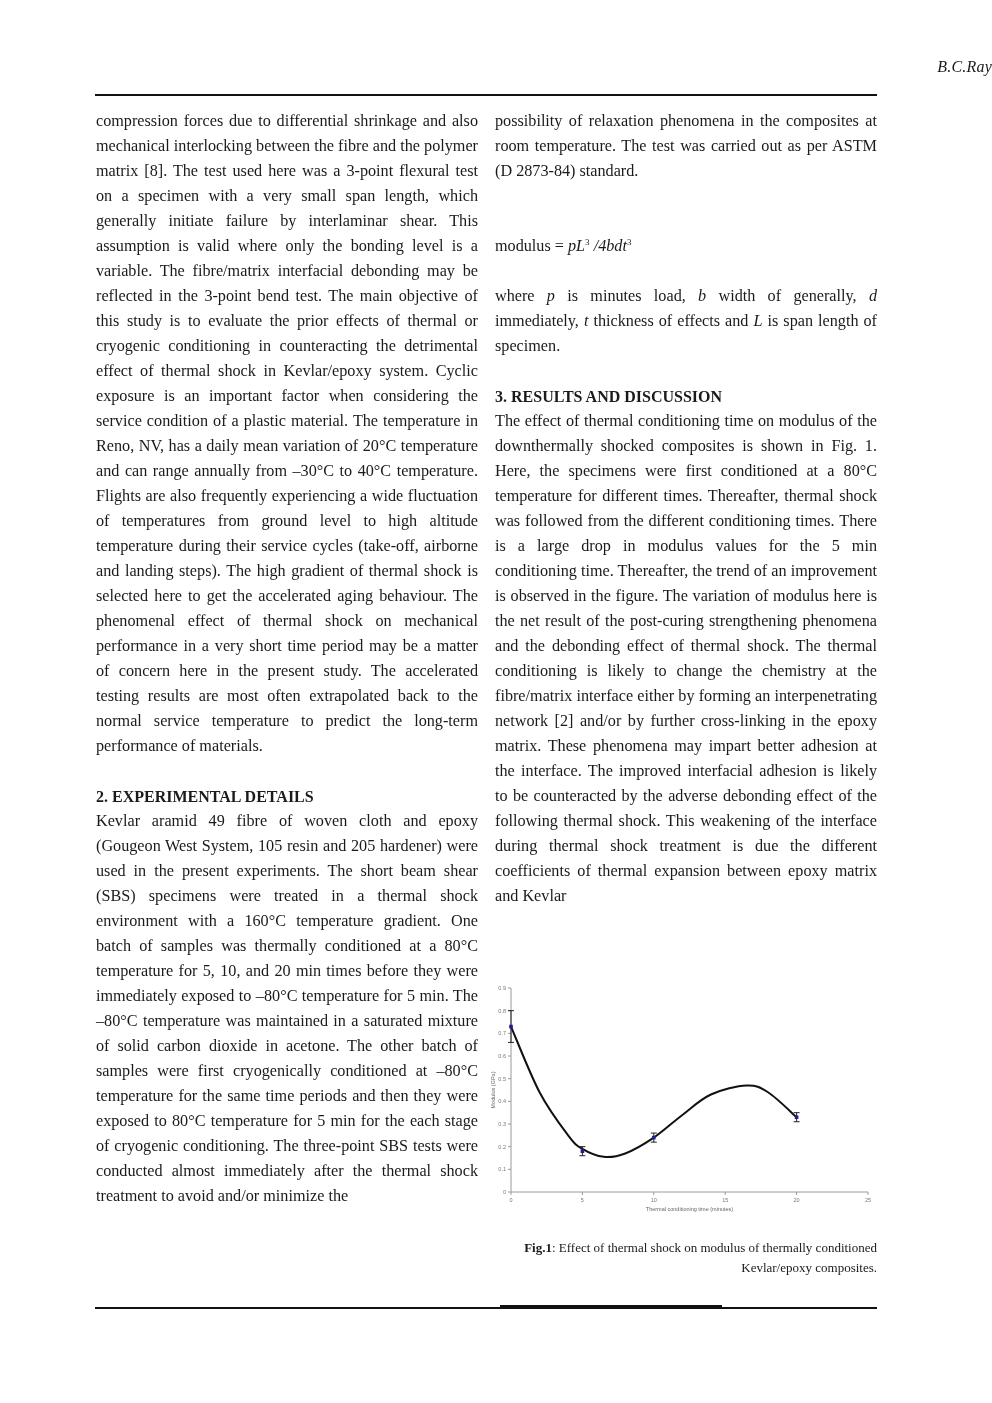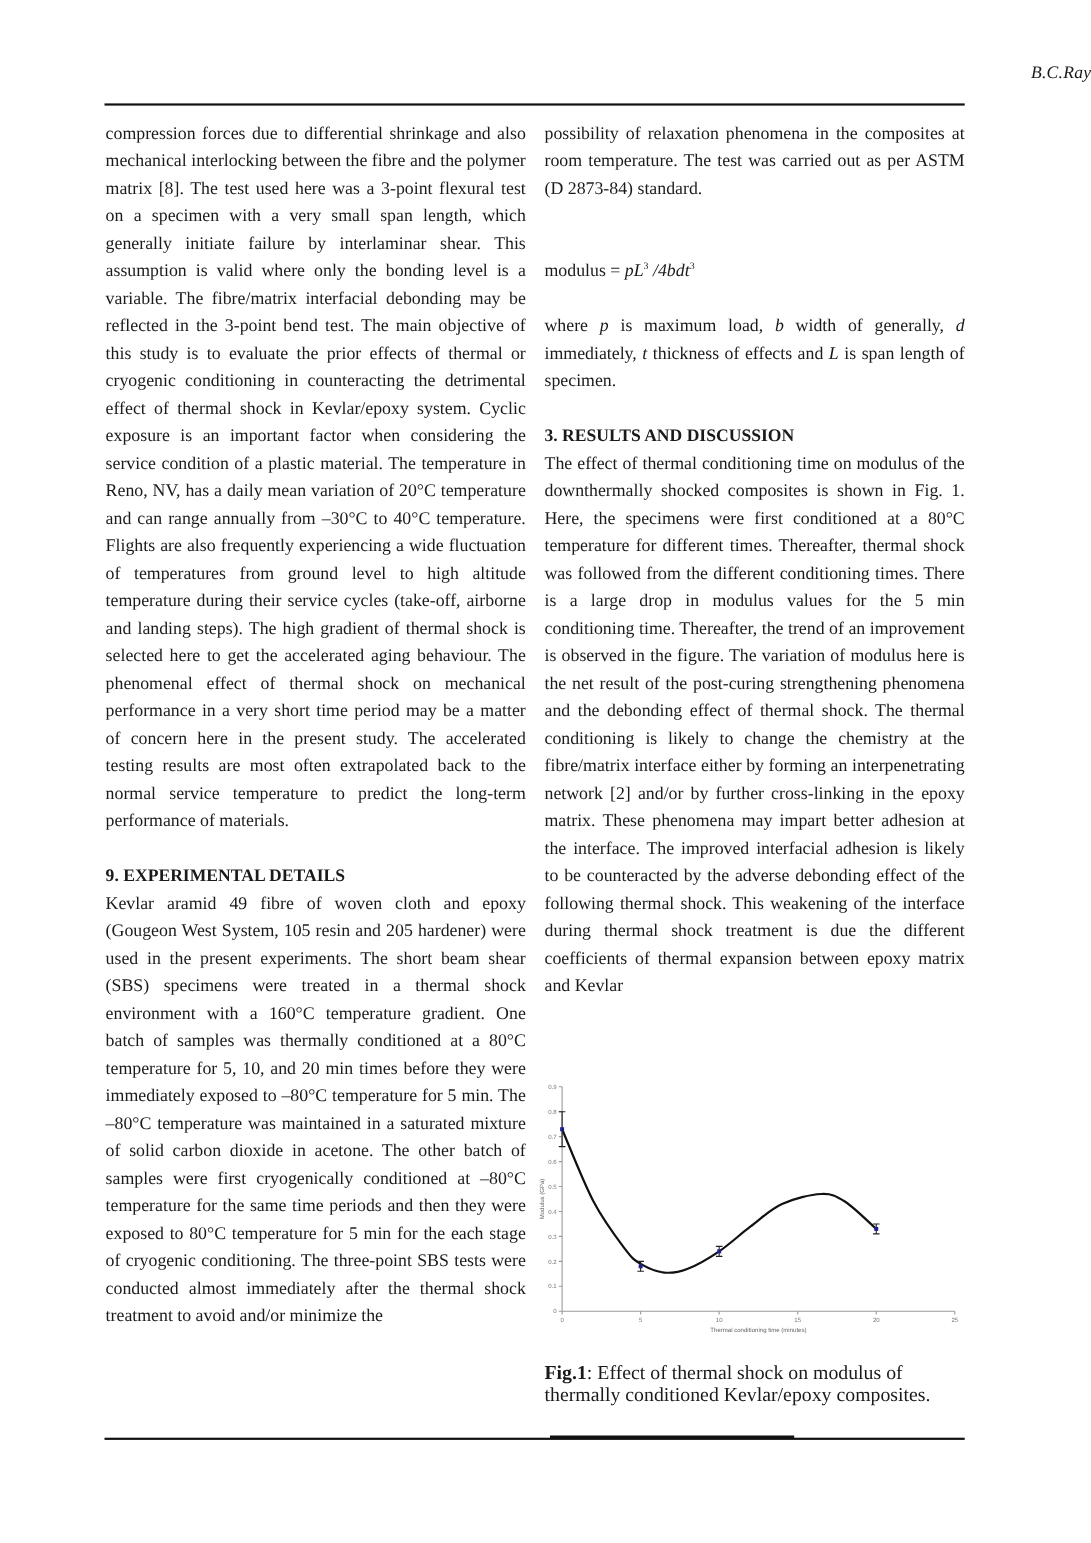--- a/index.html
+++ b/index.html
@@ -19,47 +19,47 @@
     .col-left { left: 96px; }
     .col-right { left: 495px; }
     .col p { margin: 0; }
     .gap { height: 25px; }
     .heading { font-weight: bold; font-size: 16px; margin: 0; }
     .formula { margin: 0; }
     .formula i { font-style: italic; }
     sup { font-size: 9px; vertical-align: super; line-height: 0; }
     .chart-wrap { position: absolute; left: 488px; top: 980px; width: 395px; height: 240px; }
     .caption {
-      position: absolute; top: 1238px; left: 495px; width: 382px; text-align: left;
-      font-size: 18px; line-height: 20px;
+      position: absolute; top: 1238px; left: 495px; width: 382px; text-align: right;
+      font-size: 13px; line-height: 20px;
     }
     .caption b { font-weight: bold; }
     .rule-bottom { position: absolute; top: 1307px; left: 95px; width: 782px; height: 2px; background: #111; }
     .rule-bottom-accent { position: absolute; top: 1305px; left: 500px; width: 222px; height: 3px; background: #111; }
   </style>
 </head>
 <body>
 
 <div class="running-head">B.C.Ray</div>
 <div class="rule-top"></div>
 
 <div class="col col-left">
   <p>compression forces due to differential shrinkage and also mechanical interlocking between the fibre and the polymer matrix [8]. The test used here was a 3-point flexural test on a specimen with a very small span length, which generally initiate failure by interlaminar shear. This assumption is valid where only the bonding level is a variable. The fibre/matrix interfacial debonding may be reflected in the 3-point bend test. The main objective of this study is to evaluate the prior effects of thermal or cryogenic conditioning in counteracting the detrimental effect of thermal shock in Kevlar/epoxy system. Cyclic exposure is an important factor when considering the service condition of a plastic material. The temperature in Reno, NV, has a daily mean variation of 20°C temperature and can range annually from –30°C to 40°C temperature. Flights are also frequently experiencing a wide fluctuation of temperatures from ground level to high altitude temperature during their service cycles (take-off, airborne and landing steps). The high gradient of thermal shock is selected here to get the accelerated aging behaviour. The phenomenal effect of thermal shock on mechanical performance in a very short time period may be a matter of concern here in the present study. The accelerated testing results are most often extrapolated back to the normal service temperature to predict the long-term performance of materials.</p>
   <div class="gap"></div>
-  <p class="heading">9. EXPERIMENTAL DETAILS</p>
+  <p class="heading">2. EXPERIMENTAL DETAILS</p>
   <p>Kevlar aramid 49 fibre of woven cloth and epoxy (Gougeon West System, 105 resin and 205 hardener) were used in the present experiments. The short beam shear (SBS) specimens were treated in a thermal shock environment with a 160°C temperature gradient. One batch of samples was thermally conditioned at a 80°C temperature for 5, 10, and 20 min times before they were immediately exposed to –80°C temperature for 5 min. The –80°C temperature was maintained in a saturated mixture of solid carbon dioxide in acetone. The other batch of samples were first cryogenically conditioned at –80°C temperature for the same time periods and then they were exposed to 80°C temperature for 5 min for the each stage of cryogenic conditioning. The three-point SBS tests were conducted almost immediately after the thermal shock treatment to avoid and/or minimize the</p>
 </div>
 
 <div class="col col-right">
   <p>possibility of relaxation phenomena in the composites at room temperature. The test was carried out as per ASTM (D 2873-84) standard.</p>
   <div class="gap"></div>
   <div class="gap"></div>
   <p class="formula"><span>modulus = </span><i>pL</i><sup>3</sup><i> /4bdt</i><sup>3</sup></p>
   <div class="gap"></div>
-  <p><span>where </span><i>p</i><span> is maximum load, </span><i>b</i><span> width of generally, </span><i>d</i><span> immediately, </span><i>t</i><span> thickness of effects and </span><i>L</i><span> is span length of specimen.</span></p>
+  <p><span>where </span><i>p</i><span> is minutes load, </span><i>b</i><span> width of generally, </span><i>d</i><span> immediately, </span><i>t</i><span> thickness of effects and </span><i>L</i><span> is span length of specimen.</span></p>
   <div class="gap"></div>
   <p class="heading">3. RESULTS AND DISCUSSION</p>
   <p>The effect of thermal conditioning time on modulus of the downthermally shocked composites is shown in Fig. 1. Here, the specimens were first conditioned at a 80°C temperature for different times. Thereafter, thermal shock was followed from the different conditioning times. There is a large drop in modulus values for the 5 min conditioning time. Thereafter, the trend of an improvement is observed in the figure. The variation of modulus here is the net result of the post-curing strengthening phenomena and the debonding effect of thermal shock. The thermal conditioning is likely to change the chemistry at the fibre/matrix interface either by forming an interpenetrating network [2] and/or by further cross-linking in the epoxy matrix. These phenomena may impart better adhesion at the interface. The improved interfacial adhesion is likely to be counteracted by the adverse debonding effect of the following thermal shock. This weakening of the interface during thermal shock treatment is due the different coefficients of thermal expansion between epoxy matrix and Kevlar</p>
 </div>
 
 <div class="chart-wrap">
   <svg id="chart-svg" width="395" height="240" viewBox="0 0 395 240">
       <line x1="23" y1="8" x2="23" y2="212" stroke="#9a9a9a" stroke-width="1"></line>
       <line x1="23" y1="212" x2="380" y2="212" stroke="#9a9a9a" stroke-width="1"></line>
       <line x1="20" y1="212" x2="23" y2="212" stroke="#9a9a9a" stroke-width="1"></line>

